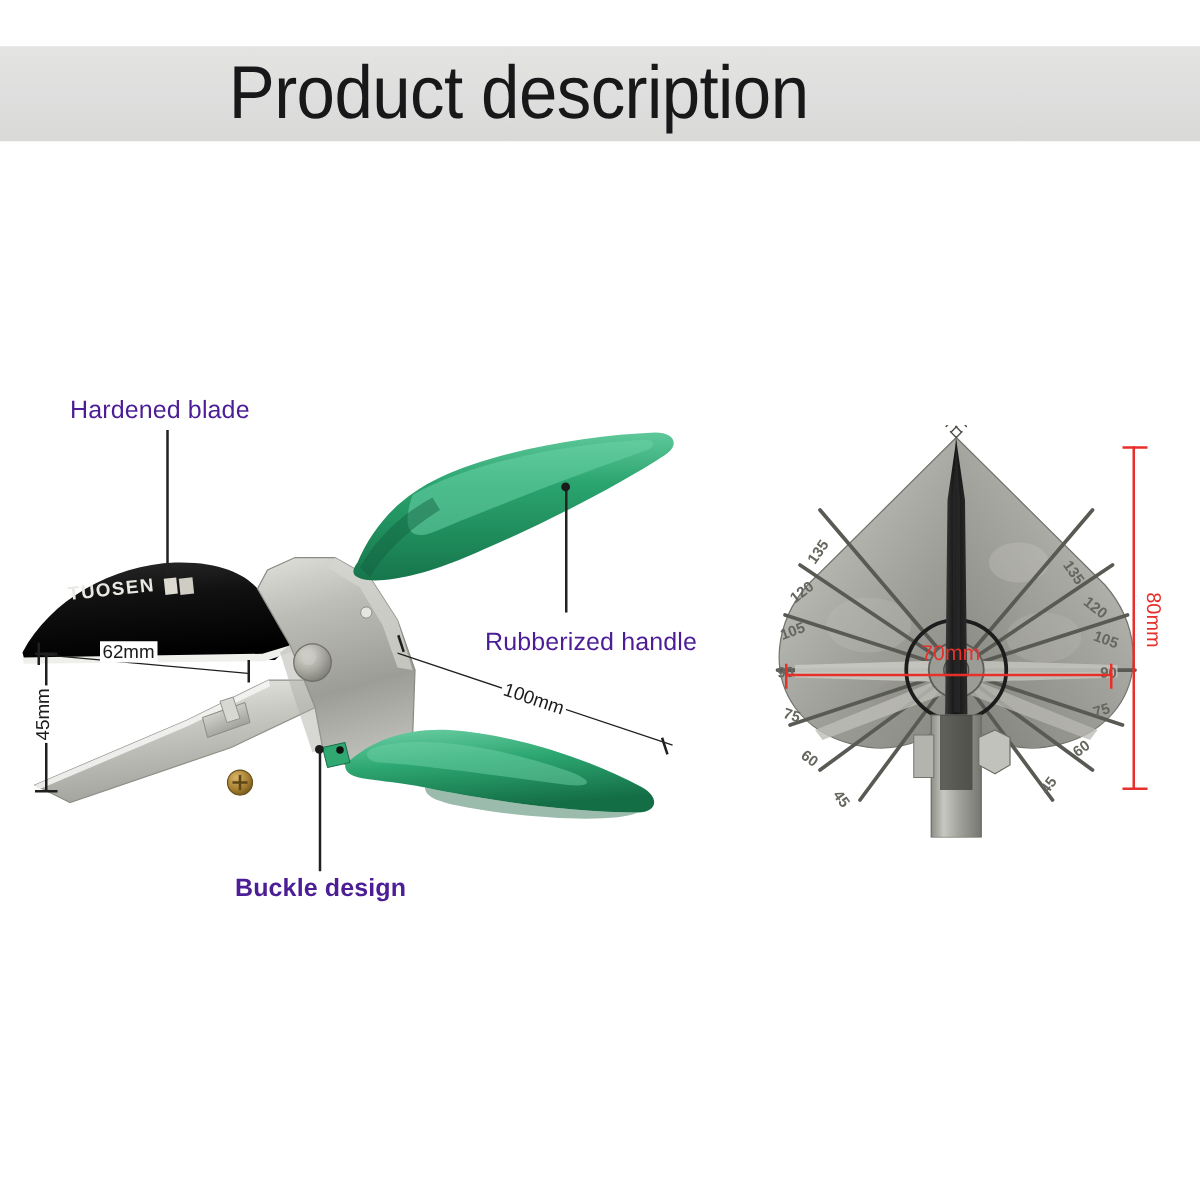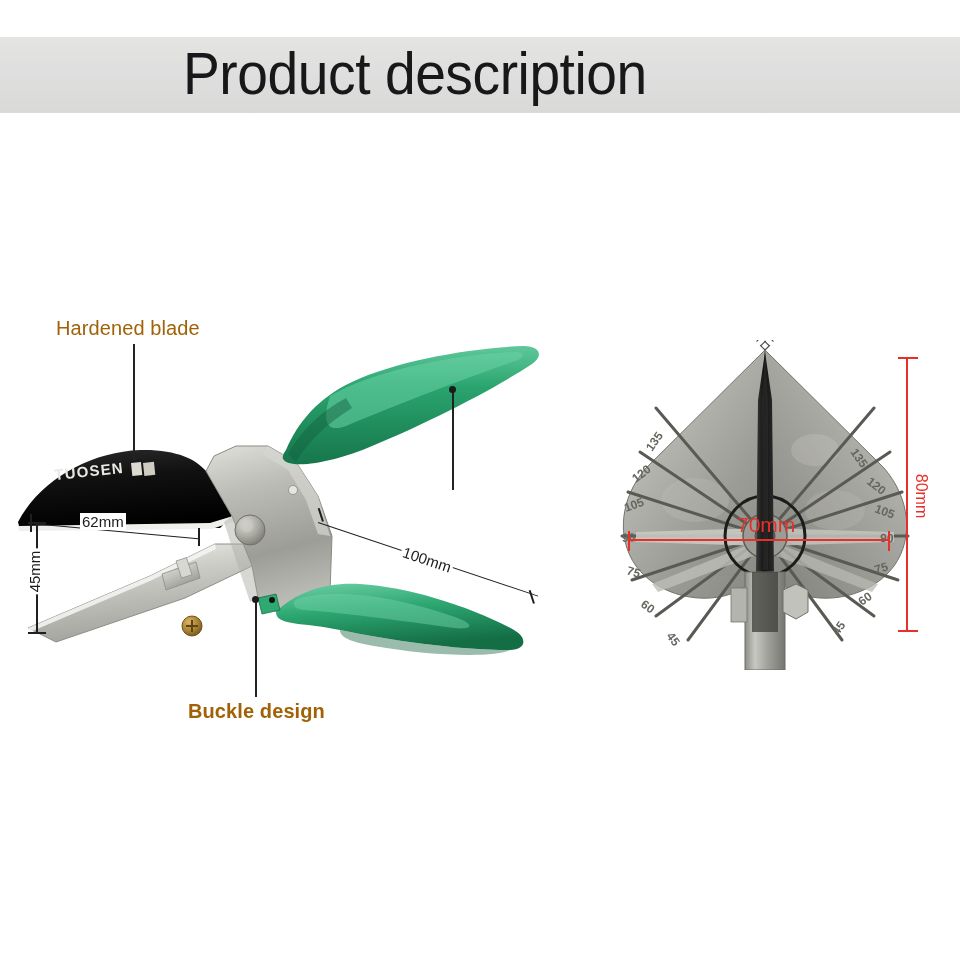--- a/index.html
+++ b/index.html
@@ -21,21 +21,21 @@
     position:absolute;left:183px;top:36px;
     font-size:60px;line-height:76px;
     font-weight:400;color:#18181a;
     letter-spacing:-0.5px;
     transform:scaleX(0.92);transform-origin:left center;
     white-space:nowrap;
   }
 
   
   .anno{
-    position:absolute;color:#a16207;font-size:20px;white-space:nowrap;
+    position:absolute;color:#4c1d95;font-size:20px;white-space:nowrap;
     font-weight:400;letter-spacing:.1px;
   }
   .dim-text{
     position:absolute;color:#1b1b1b;font-size:15px;white-space:nowrap;
     background:#fff;padding:0 2px;
   }
   .dim-text.red{color:#e8302a;background:transparent;}
   .leader{position:absolute;background:#222;}
   .leader-dot{position:absolute;width:7px;height:7px;border-radius:50%;background:#1b1b1b;}
 
@@ -158,20 +158,21 @@
       <g>
         <path d="M 258 268 L 276 264 L 280 280 L 262 284 Z" fill="#2fa872" stroke="#176d47" stroke-width="0.8"></path>
         <circle cx="272" cy="270" r="3" fill="#111"></circle>
       </g>
     </svg>
   </div>
 
   <div class="anno" style="left:56px;top:317px;">Hardened blade</div>
   <div class="leader" style="left:133px;top:344px;width:1.6px;height:116px;"></div>
 
+  <div class="anno" style="left:388px;top:503px;">Rubberized handle</div>
   <div class="leader" style="left:452px;top:392px;width:1.6px;height:98px;"></div>
   <div class="leader-dot" style="left:449px;top:386px;"></div>
 
   <div class="anno" style="left:188px;top:700px;font-weight:bold;">Buckle design</div>
   <div class="leader" style="left:255px;top:601px;width:1.6px;height:96px;"></div>
   <div class="leader-dot" style="left:252px;top:596px;"></div>
 
   <div class="dimline" style="left:31px;top:523px;width:168px;transform:rotate(5.2deg);transform-origin:left center;"></div>
   <div class="tick" style="left:30px;top:514px;width:1.6px;height:18px;"></div>
   <div class="tick" style="left:198px;top:528px;width:1.6px;height:18px;"></div>
@@ -360,15 +361,15 @@
   </div>
 
   <div class="redline" style="left:906px;top:357px;width:1.8px;height:275px;"></div>
   <div class="redline" style="left:898px;top:357px;width:20px;height:1.8px;"></div>
   <div class="redline" style="left:898px;top:630px;width:20px;height:1.8px;"></div>
   <div class="dim-text red" style="left:897px;top:487px;font-size:16px;transform:rotate(90deg);transform-origin:center center;">80mm</div>
 
   <div class="redline" style="left:628px;top:539px;width:262px;height:1.8px;"></div>
   <div class="redline" style="left:628px;top:531px;width:1.8px;height:20px;"></div>
   <div class="redline" style="left:888px;top:531px;width:1.8px;height:20px;"></div>
-  <div class="dim-text red" style="left:735px;top:513px;font-size:21px;">70mm</div>
+  <div class="dim-text red" style="left:735px;top:513px;font-size:17px;">70mm</div>
 
 </div>
 
 </body></html>

